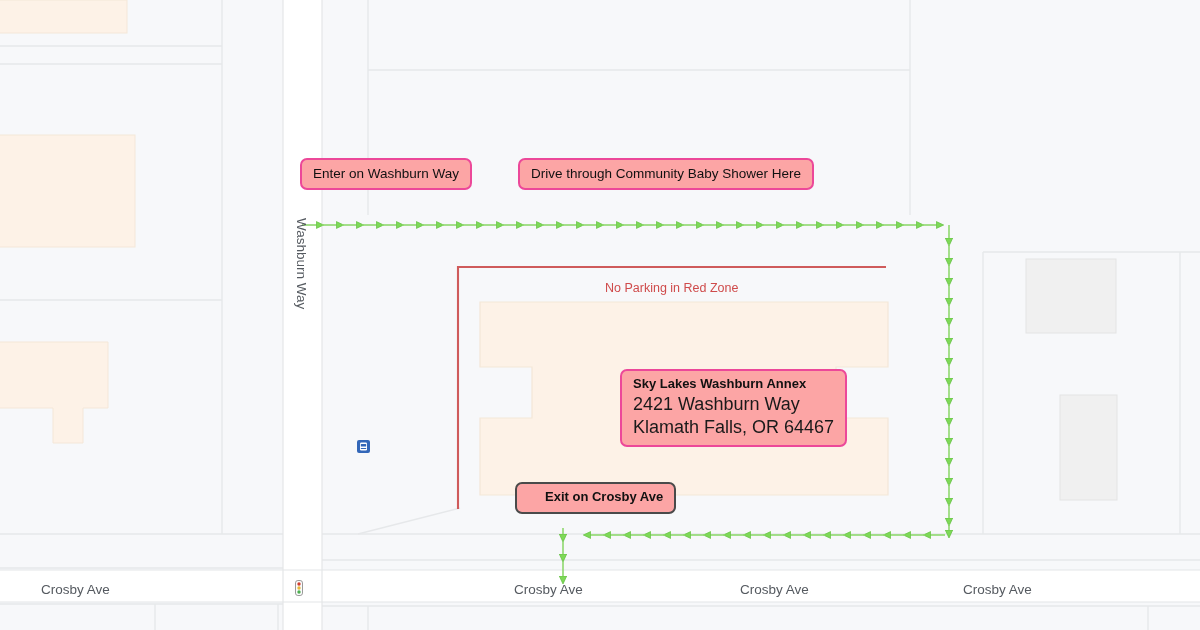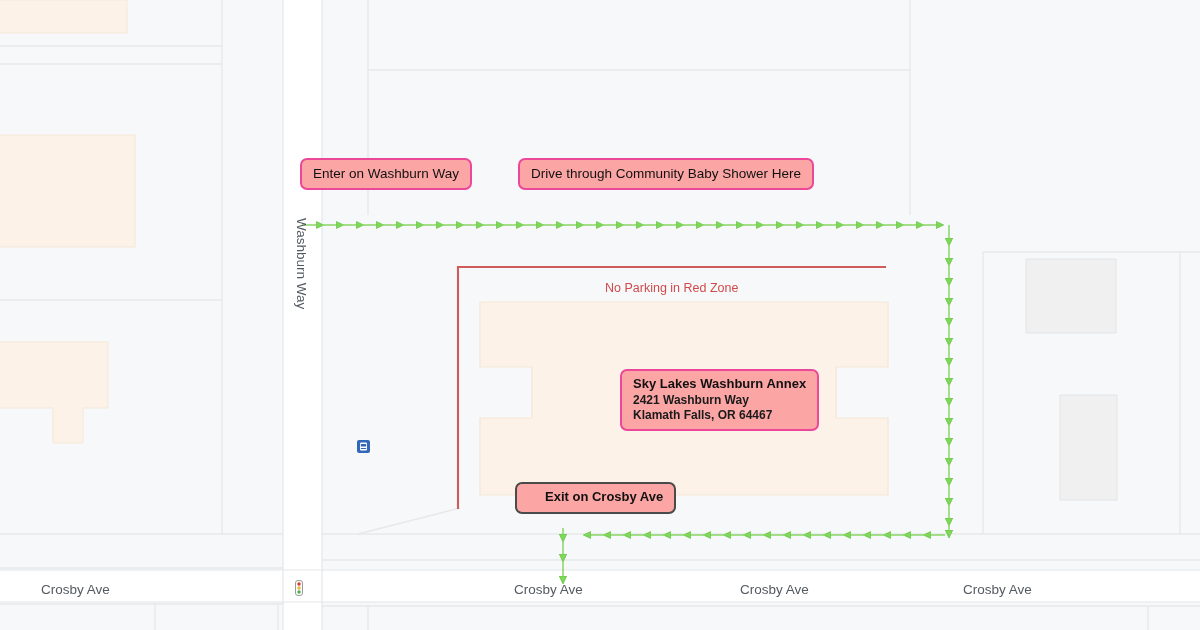--- a/index.html
+++ b/index.html
@@ -17,21 +17,21 @@
     border-radius:7px;
     padding:5px 11px 6px 11px;
     font-size:13.5px;
     line-height:1.28;
     color:#111;
     white-space:nowrap;
     box-sizing:border-box;
   }
   .callout.gray{border-color:#4a4a4a;padding-left:28px;}
   .callout .title{font-weight:bold;font-size:13px;display:block;}
-  .callout .line{display:block;font-size:12px;color:#1a1a1a;font-weight:bold;}
+  .callout .line{display:block;font-size:18px;color:#1a1a1a;}
   .callout.bold{font-weight:bold;font-size:13px;}
   .redlabel{
     position:absolute;
     color:#cf4b4b;
     font-size:12.5px;
     white-space:nowrap;
     margin-top:36px;
   }
   .streetlabel{
     position:absolute;

